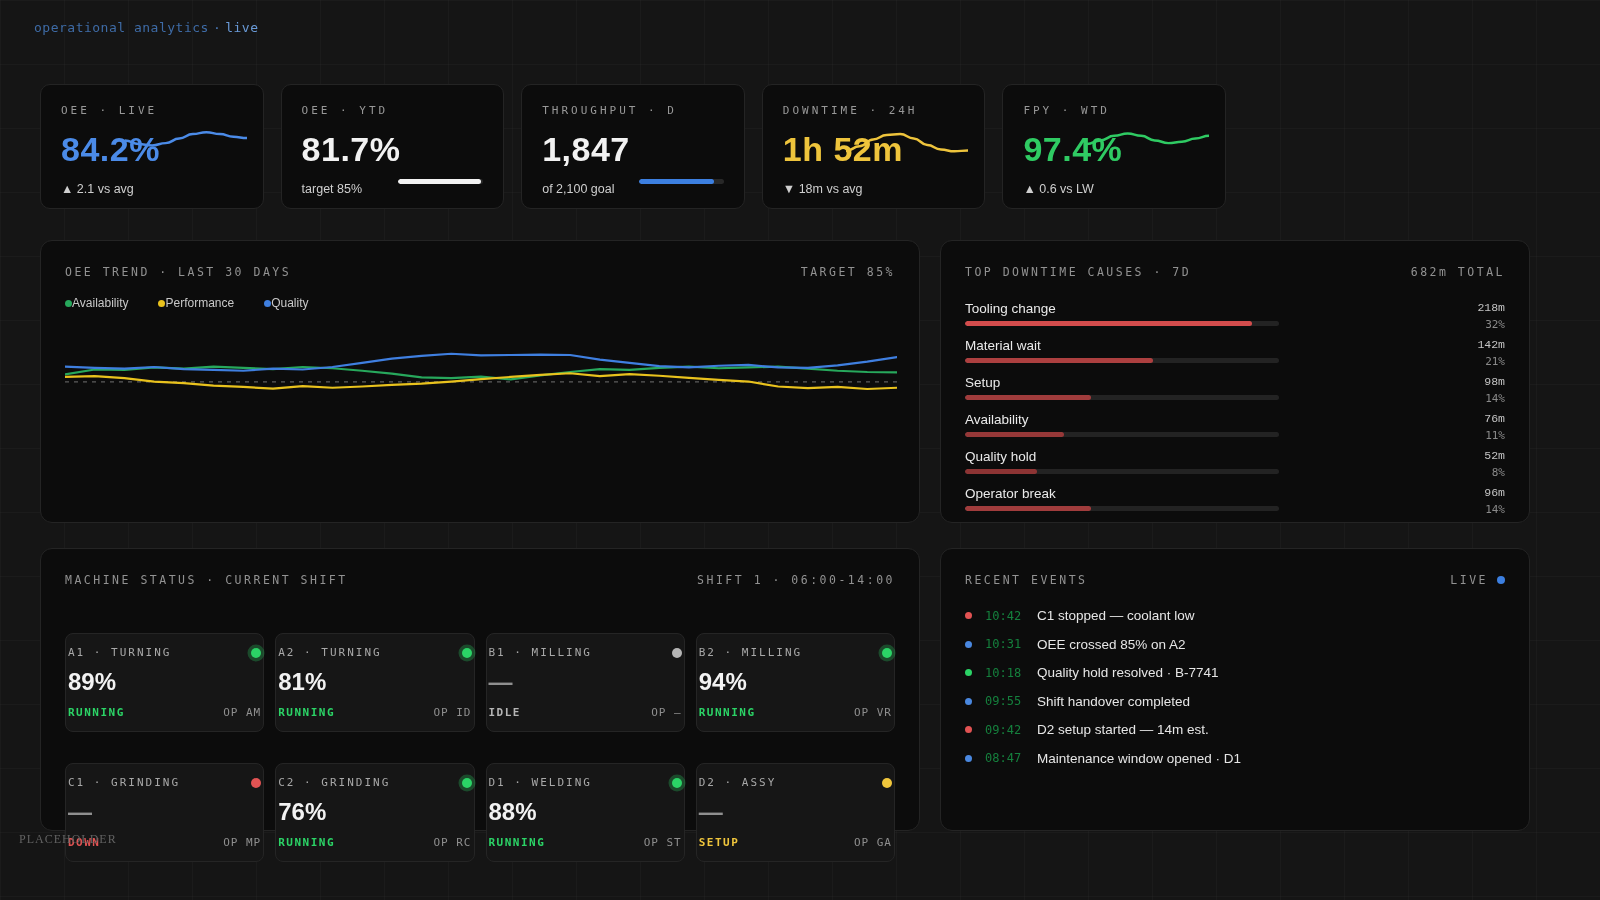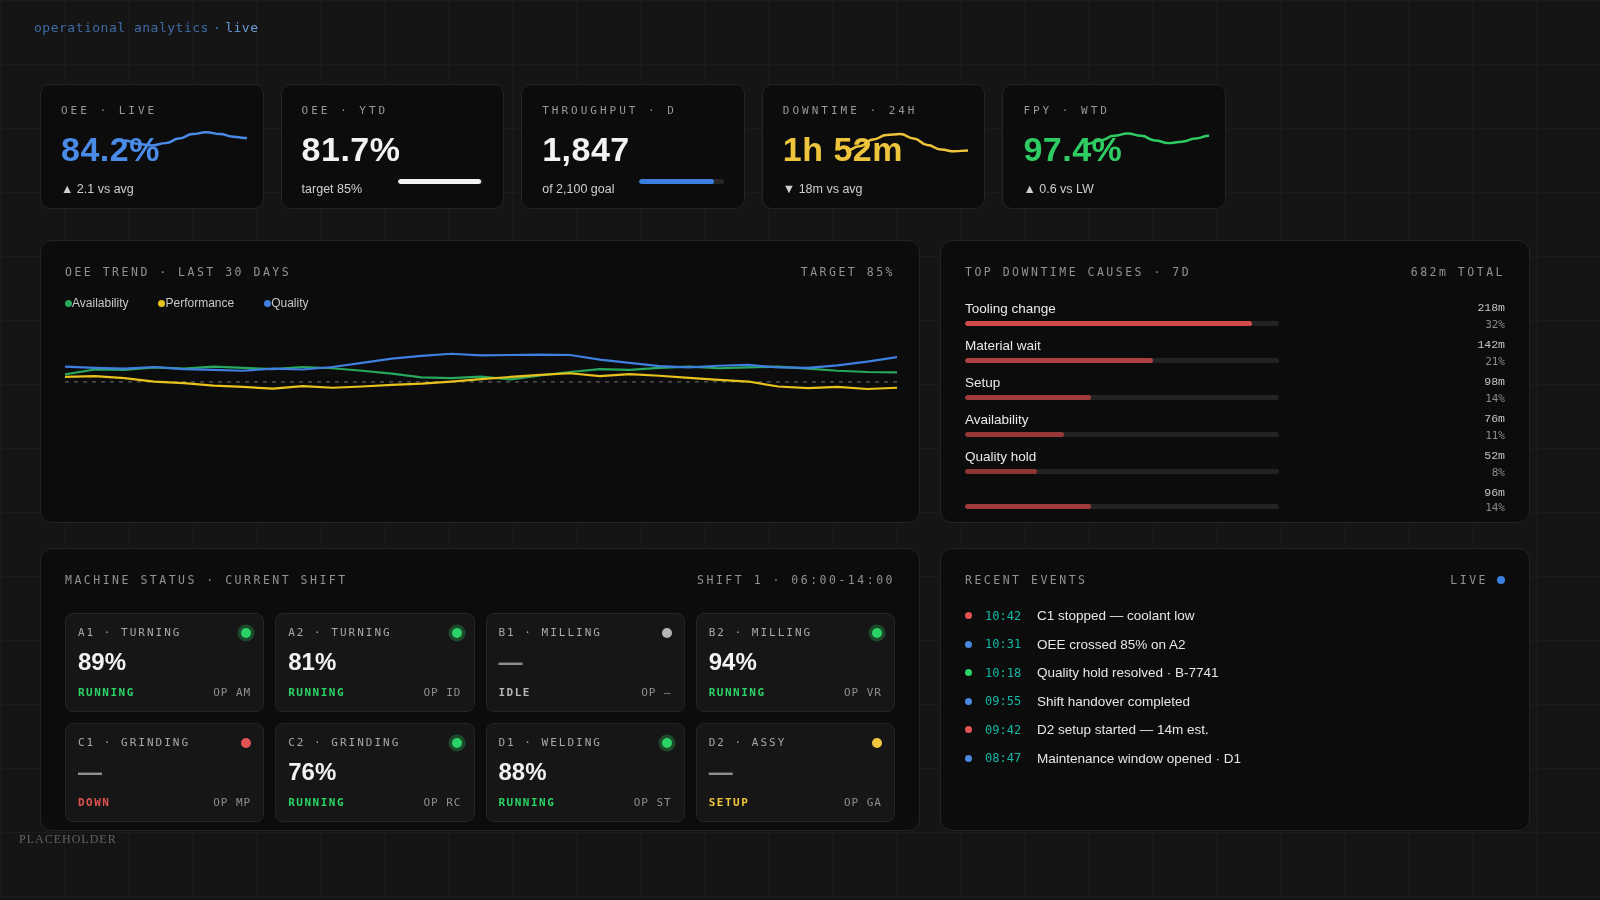--- a/index.html
+++ b/index.html
@@ -52,38 +52,38 @@
   .dt-list { margin-top:22px; }
   .dt-row { display:grid; grid-template-columns:1fr 70px; column-gap:12px; margin-bottom:7px; }
   .dt-label { grid-row:1; grid-column:1; font-size:13.5px; color:#eaeaea; }
   .dt-min { grid-row:1; grid-column:2; text-align:right; font-family:Liberation Mono, monospace; font-size:11.5px; color:#c4c4c4; }
   .dt-track { grid-row:2; grid-column:1; width:314px; height:5px; background:#232323; border-radius:3px; margin-top:5px; overflow:hidden; }
   .dt-fill { height:100%; border-radius:3px; }
   .dt-pct { grid-row:2; grid-column:2; text-align:right; font-family:"DejaVu Sans Mono","Liberation Mono",monospace; font-size:11px; color:#8a8a8a; margin-top:2px; }
 
   
   .machine-grid { margin-top:26px; display:grid; grid-template-columns:repeat(4,1fr); gap:11px; }
-  .machine-card { height:99px; background:#161616; border:1px solid #252525; border-radius:8px; padding:12px 12px; display:flex; flex-direction:column; }
+  .machine-card { height:99px; background:#161616; border:1px solid #252525; border-radius:8px; padding:12px 2px; display:flex; flex-direction:column;margin-top:20px; }
   .m-head { display:flex; justify-content:space-between; align-items:center; }
   .m-name { font-family:"DejaVu Sans Mono","Liberation Mono",monospace; font-size:11px; letter-spacing:2px; color:#a8a8a8; }
   .m-dot { width:10px; height:10px; border-radius:50%; flex:0 0 auto; }
   .m-dot.ring { box-shadow:0 0 0 3.5px rgba(43,211,102,.28); }
   .m-value { margin-top:9px; font-size:24px; font-weight:bold; color:#f2f2f2; }
   .m-value.muted { color:#8f8f8f; }
   .m-foot { margin-top:auto; display:flex; justify-content:space-between; align-items:baseline; }
   .m-status { font-family:"DejaVu Sans Mono","Liberation Mono",monospace; font-size:11px; font-weight:bold; letter-spacing:1.5px; }
   .m-op { font-family:"DejaVu Sans Mono","Liberation Mono",monospace; font-size:11px; letter-spacing:1px; color:#8f8f8f; }
 
   
   .live-wrap { display:flex; align-items:center; gap:9px; }
   .live-dot { width:8px; height:8px; border-radius:50%; }
   .event-list { margin-top:21px; }
   .event-row { display:flex; align-items:center; margin-bottom:13.5px; }
   .e-dot { width:7px; height:7px; border-radius:50%; flex:0 0 auto; margin-right:13px; }
-  .e-time { font-family:"DejaVu Sans Mono","Liberation Mono",monospace; font-size:12px; color:#14b8a6; width:52px; flex:0 0 auto; }
+  .e-time { font-family:"DejaVu Sans Mono","Liberation Mono",monospace; font-size:12px; color:#15803d; width:52px; flex:0 0 auto; }
   .e-text { font-size:13.5px; color:#e6e6e6; }
 
   
   .page-footer { position:absolute; left:19px; top:832px; font-family:Liberation Serif, serif; font-size:12px; letter-spacing:1px; color:#626262; }
 </style>
 </head>
 <body>
 
 <div class="app-header">
   <span class="t-muted">operational analytics</span><span class="t-sep">·</span><span class="t-live">live</span>
@@ -217,20 +217,21 @@
   <div class="dt-row">
     <div class="dt-label">Quality hold</div>
     <div class="dt-min">52m</div>
     <div class="dt-track">
       <div class="dt-fill" style="width: 22.8571%; background: rgb(141, 52, 52);"></div>
     </div>
     <div class="dt-pct">8%</div>
   </div>
 
   <div class="dt-row">
+    <div class="dt-label">Operator break</div>
     <div class="dt-min">96m</div>
     <div class="dt-track">
       <div class="dt-fill" style="width: 40%; background: rgb(160, 60, 60);"></div>
     </div>
     <div class="dt-pct">14%</div>
   </div>
 </div>
   </div>
 </div>
 

